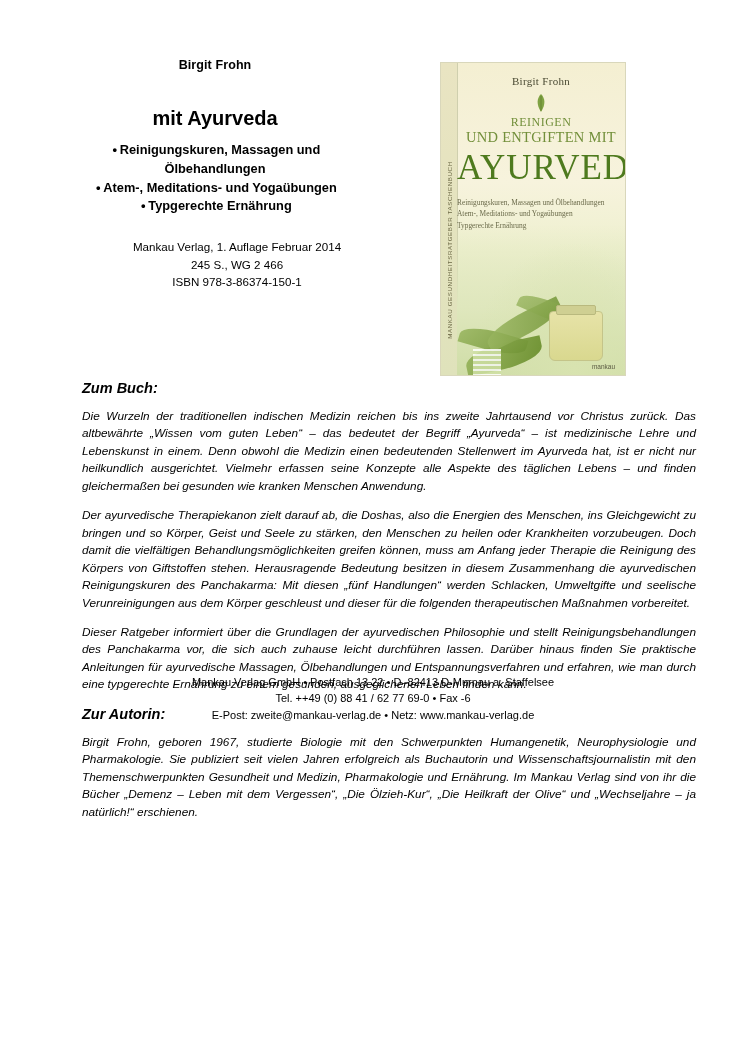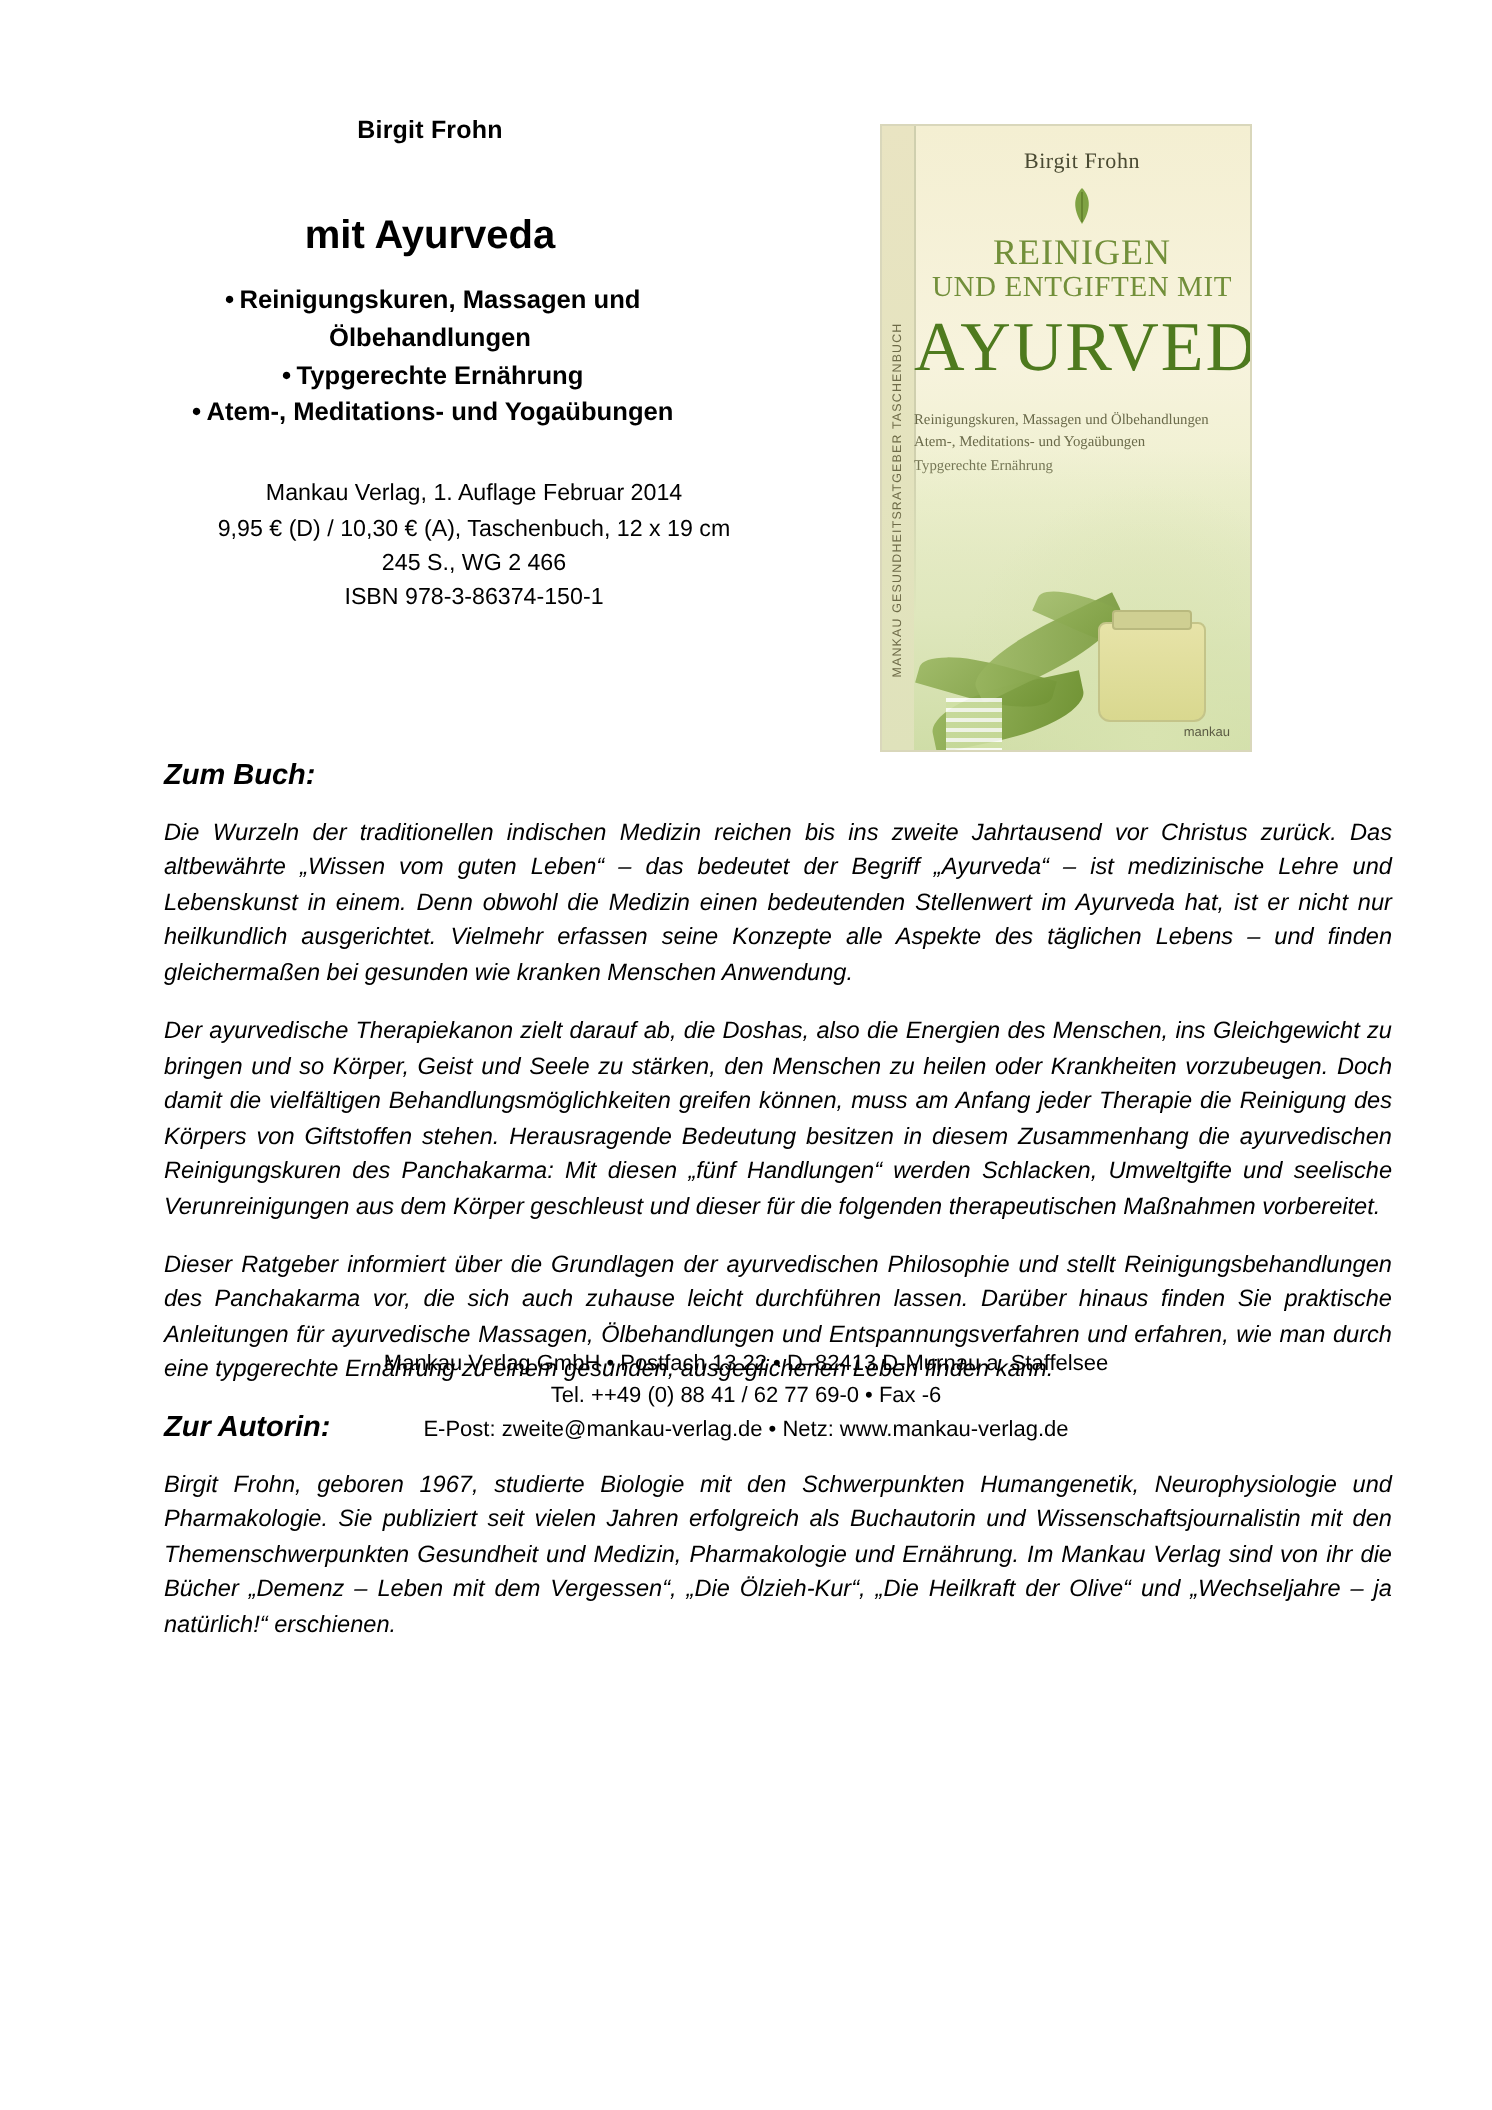--- a/index.html
+++ b/index.html
@@ -122,21 +122,21 @@
     position: relative;
   }
   .cover-title {
     text-align: center;
     color: #5d7a28;
     line-height: 1.12;
     margin-top: 2px;
   }
   .cover-title .l1 {
     display: block;
-    font-size: 18px;
+    font-size: 12px;
     letter-spacing: 0.5px;
     color: #728f3a;
   }
   .cover-title .l2 {
     display: block;
     font-size: 14.5px;
     letter-spacing: 0.3px;
     color: #728f3a;
   }
   .cover-title .l3 {
@@ -249,26 +249,25 @@
 
   <div class="header">
     <div class="author-top">Birgit Frohn</div>
     <div class="title">
       <br>
       <span>mit Ayurveda</span>
     </div>
     <ul class="bullets">
       <li><span class="bullet-dot">•</span><span>Reinigungskuren, Massagen und</span></li>
       <li><span>Ölbehandlungen</span></li>
+      <li><span class="bullet-dot">•</span><span>Atem-, Meditations- und Yogaübungen</span></li>
       <li><span class="bullet-dot">•</span><span>Typgerechte Ernährung</span></li>
-      <li><span class="bullet-dot">•</span><span>Atem-, Meditations- und Yogaübungen</span></li>
     </ul>
     <div class="meta">
       <div>Mankau Verlag, 1. Auflage Februar 2014</div>
-      <div>9,95 € (D) / 10,30 € (A), Taschenbuch, 12 x 19 cm</div>
       <div>245 S., WG 2 466</div>
       <div>ISBN 978-3-86374-150-1</div>
     </div>
   </div>
 
   <div class="cover">
     <div class="cover-spine">
       <span>MANKAU GESUNDHEITSRATGEBER TASCHENBUCH</span>
     </div>
     <div class="cover-inner">

